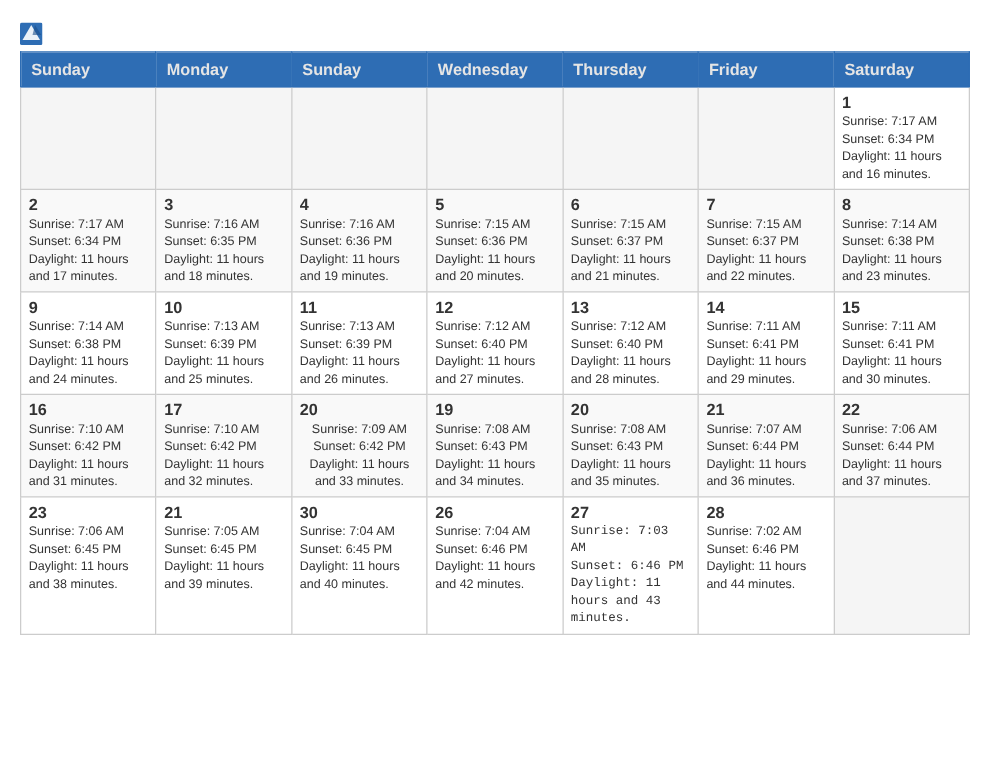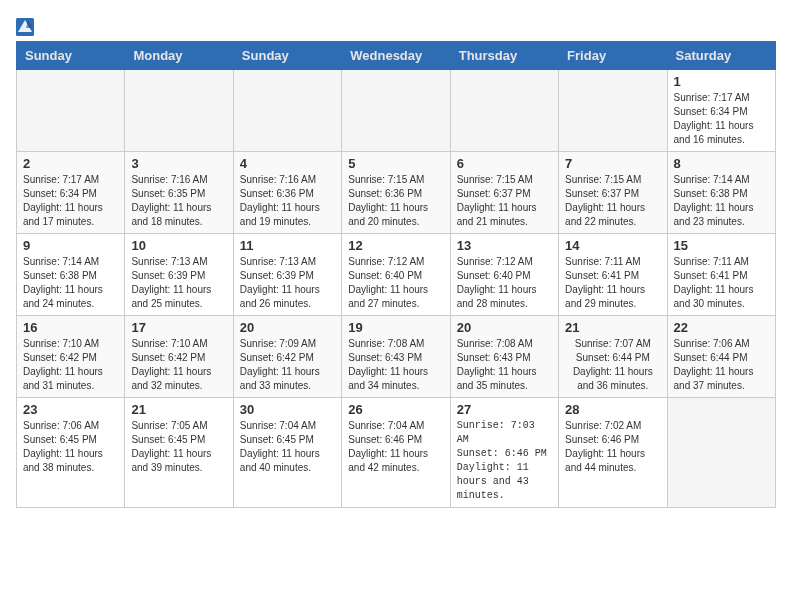--- a/index.html
+++ b/index.html
@@ -223,39 +223,39 @@
 Daylight: 11 hours and 31 minutes.</div>
         </td>
         <td>
           <div class="day-number">17</div>
           <div class="day-info" style="white-space: pre-line;">Sunrise: 7:10 AM
 Sunset: 6:42 PM
 Daylight: 11 hours and 32 minutes.</div>
         </td>
         <td>
           <div class="day-number">20</div>
-          <div class="day-info" style="white-space: pre-line;">Sunrise: 7:09 AM
+          <div class="day-info" style="white-space: pre-line; text-align: center;">Sunrise: 7:09 AM
 Sunset: 6:42 PM
 Daylight: 11 hours and 33 minutes.</div>
         </td>
         <td>
           <div class="day-number">19</div>
           <div class="day-info" style="white-space: pre-line;">Sunrise: 7:08 AM
 Sunset: 6:43 PM
 Daylight: 11 hours and 34 minutes.</div>
         </td>
         <td>
           <div class="day-number">20</div>
           <div class="day-info" style="white-space: pre-line;">Sunrise: 7:08 AM
 Sunset: 6:43 PM
 Daylight: 11 hours and 35 minutes.</div>
         </td>
         <td>
           <div class="day-number">21</div>
-          <div class="day-info" style="white-space: pre-line; text-align: center;">Sunrise: 7:07 AM
+          <div class="day-info" style="white-space: pre-line;">Sunrise: 7:07 AM
 Sunset: 6:44 PM
 Daylight: 11 hours and 36 minutes.</div>
         </td>
         <td>
           <div class="day-number">22</div>
           <div class="day-info" style="white-space: pre-line;">Sunrise: 7:06 AM
 Sunset: 6:44 PM
 Daylight: 11 hours and 37 minutes.</div>
         </td>
       </tr>

